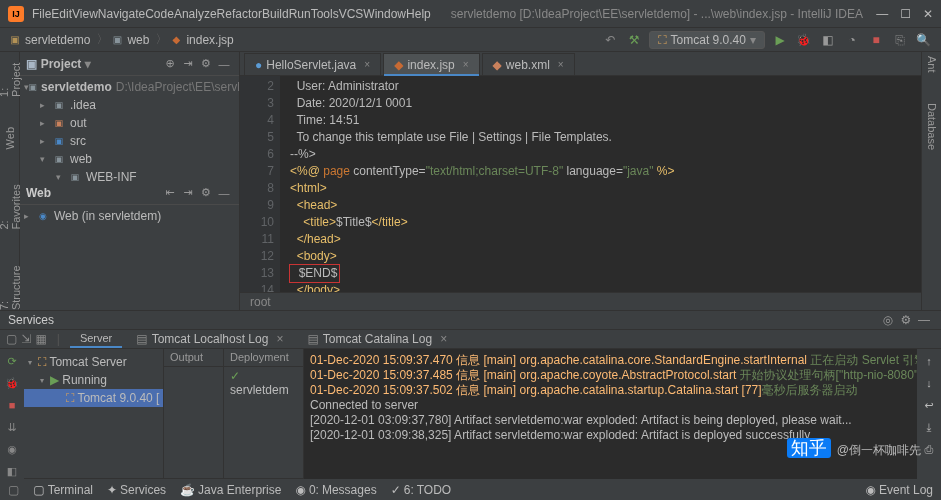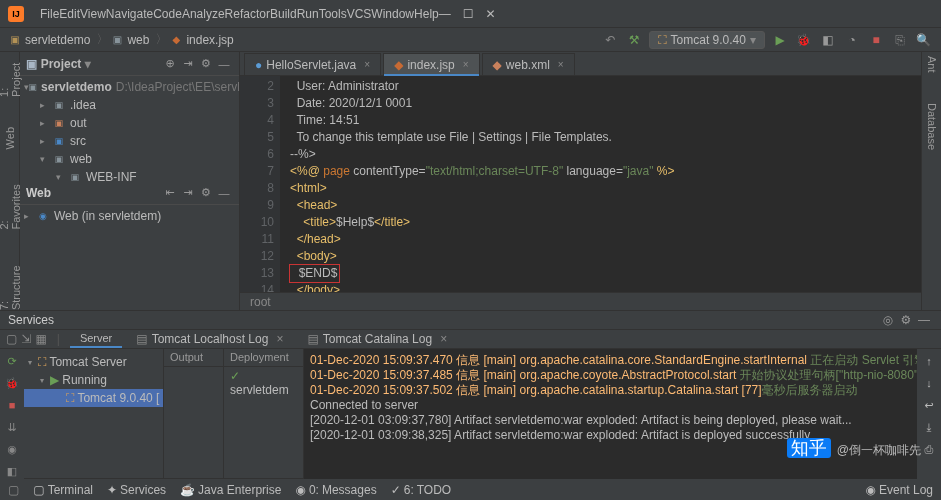--- a/index.html
+++ b/index.html
@@ -1,18 +1,18 @@
 <!DOCTYPE html>
 <html><head>
 <meta charset="utf-8">
 <style>
 *{margin:0;padding:0;box-sizing:border-box;font-family:"Segoe UI",Arial,sans-serif;font-size:12px;color:#bbb}
 body{background:#3c3f41;width:941px;height:500px;overflow:hidden;position:relative}
 .titlebar{height:28px;background:#3c3f41;display:flex;align-items:center;padding:0 8px;border-bottom:1px solid #323232}
-.titlebar .logo{width:16px;height:16px;background:#fd7b29;border-radius:3px;margin-right:16px;display:flex;align-items:center;justify-content:center;font-size:9px;color:#000;font-weight:bold}
+.titlebar .logo{width:16px;height:16px;background:#fd7b29;border-radius:3px;margin-right:8px;display:flex;align-items:center;justify-content:center;font-size:9px;color:#000;font-weight:bold}
 .titlebar .menu{display:flex;}
 .titlebar .menu span{cursor:pointer}
 .titlebar .title{flex:1;text-align:left;padding-left:20px;color:#888}
 .titlebar .winbtns{display:flex;gap:12px;font-size:14px;color:#888}
 .crumbbar{height:24px;background:#3c3f41;display:flex;align-items:center;padding:0 8px;border-bottom:1px solid #323232}
 .crumbbar .chip{display:flex;align-items:center;gap:3px;margin-right:4px}
 .crumbbar .icon{width:14px;height:14px;display:inline-flex;align-items:center;justify-content:center;font-size:10px}
 .crumbbar .sep{color:#666;margin:0 2px}
 .crumbbar .spacer{flex:1}
 .crumbbar .run{display:flex;align-items:center;gap:6px}
@@ -86,20 +86,21 @@
     <span>Code</span>
     <span>Analyze</span>
     <span>Refactor</span>
     <span>Build</span>
     <span>Run</span>
     <span>Tools</span>
     <span>VCS</span>
     <span>Window</span>
     <span>Help</span>
   </div>
+  <div class="title">servletdemo [D:\IdeaProject\EE\servletdemo] - ...\web\index.jsp - IntelliJ IDEA</div>
   <div class="winbtns">
     <span>—</span>
     <span>☐</span>
     <span>✕</span>
   </div>
 </div>
 
 <div class="crumbbar">
   <div class="chip">
       <span class="icon" style="color:#b39256">▣</span>
@@ -221,21 +222,21 @@
     <div class="code">
       <div class="gutter">2<br>3<br>4<br>5<br>6<br>7<br>8<br>9<br>10<br>11<br>12<br>13<br>14<br>15<br>16<br></div>
       <div class="lines"><span class="c-mark">  User: Administrator</span>
 <span class="c-mark">  Date: 2020/12/1 0001</span>
 <span class="c-mark">  Time: 14:51</span>
 <span class="c-mark">  To change this template use File | Settings | File Templates.</span>
 <span class="c-mark">--%&gt;</span>
 <span class="c-tag">&lt;%@ </span><span class="c-dir">page </span><span class="c-attr">contentType=</span><span class="c-str">"text/html;charset=UTF-8"</span><span class="c-attr"> language=</span><span class="c-str">"java"</span><span class="c-tag"> %&gt;</span>
 <span class="c-tag">&lt;html&gt;</span>
 <span class="c-tag">  &lt;head&gt;</span>
-<span class="c-tag">    &lt;title&gt;</span><span>$Help$</span><span class="c-tag">&lt;/title&gt;</span>
+<span class="c-tag">    &lt;title&gt;</span><span>$Title$</span><span class="c-tag">&lt;/title&gt;</span>
 <span class="c-tag">  &lt;/head&gt;</span>
 <span class="c-tag">  &lt;body&gt;</span>
 <span class="redbox">  $END$</span>
 <span class="c-tag">  &lt;/body&gt;</span>
 
 </div>
     </div>
     <div style="height:18px;background:#3c3f41;padding:2px 10px;color:#888;border-top:1px solid #323232">root</div>
   </div>
 

